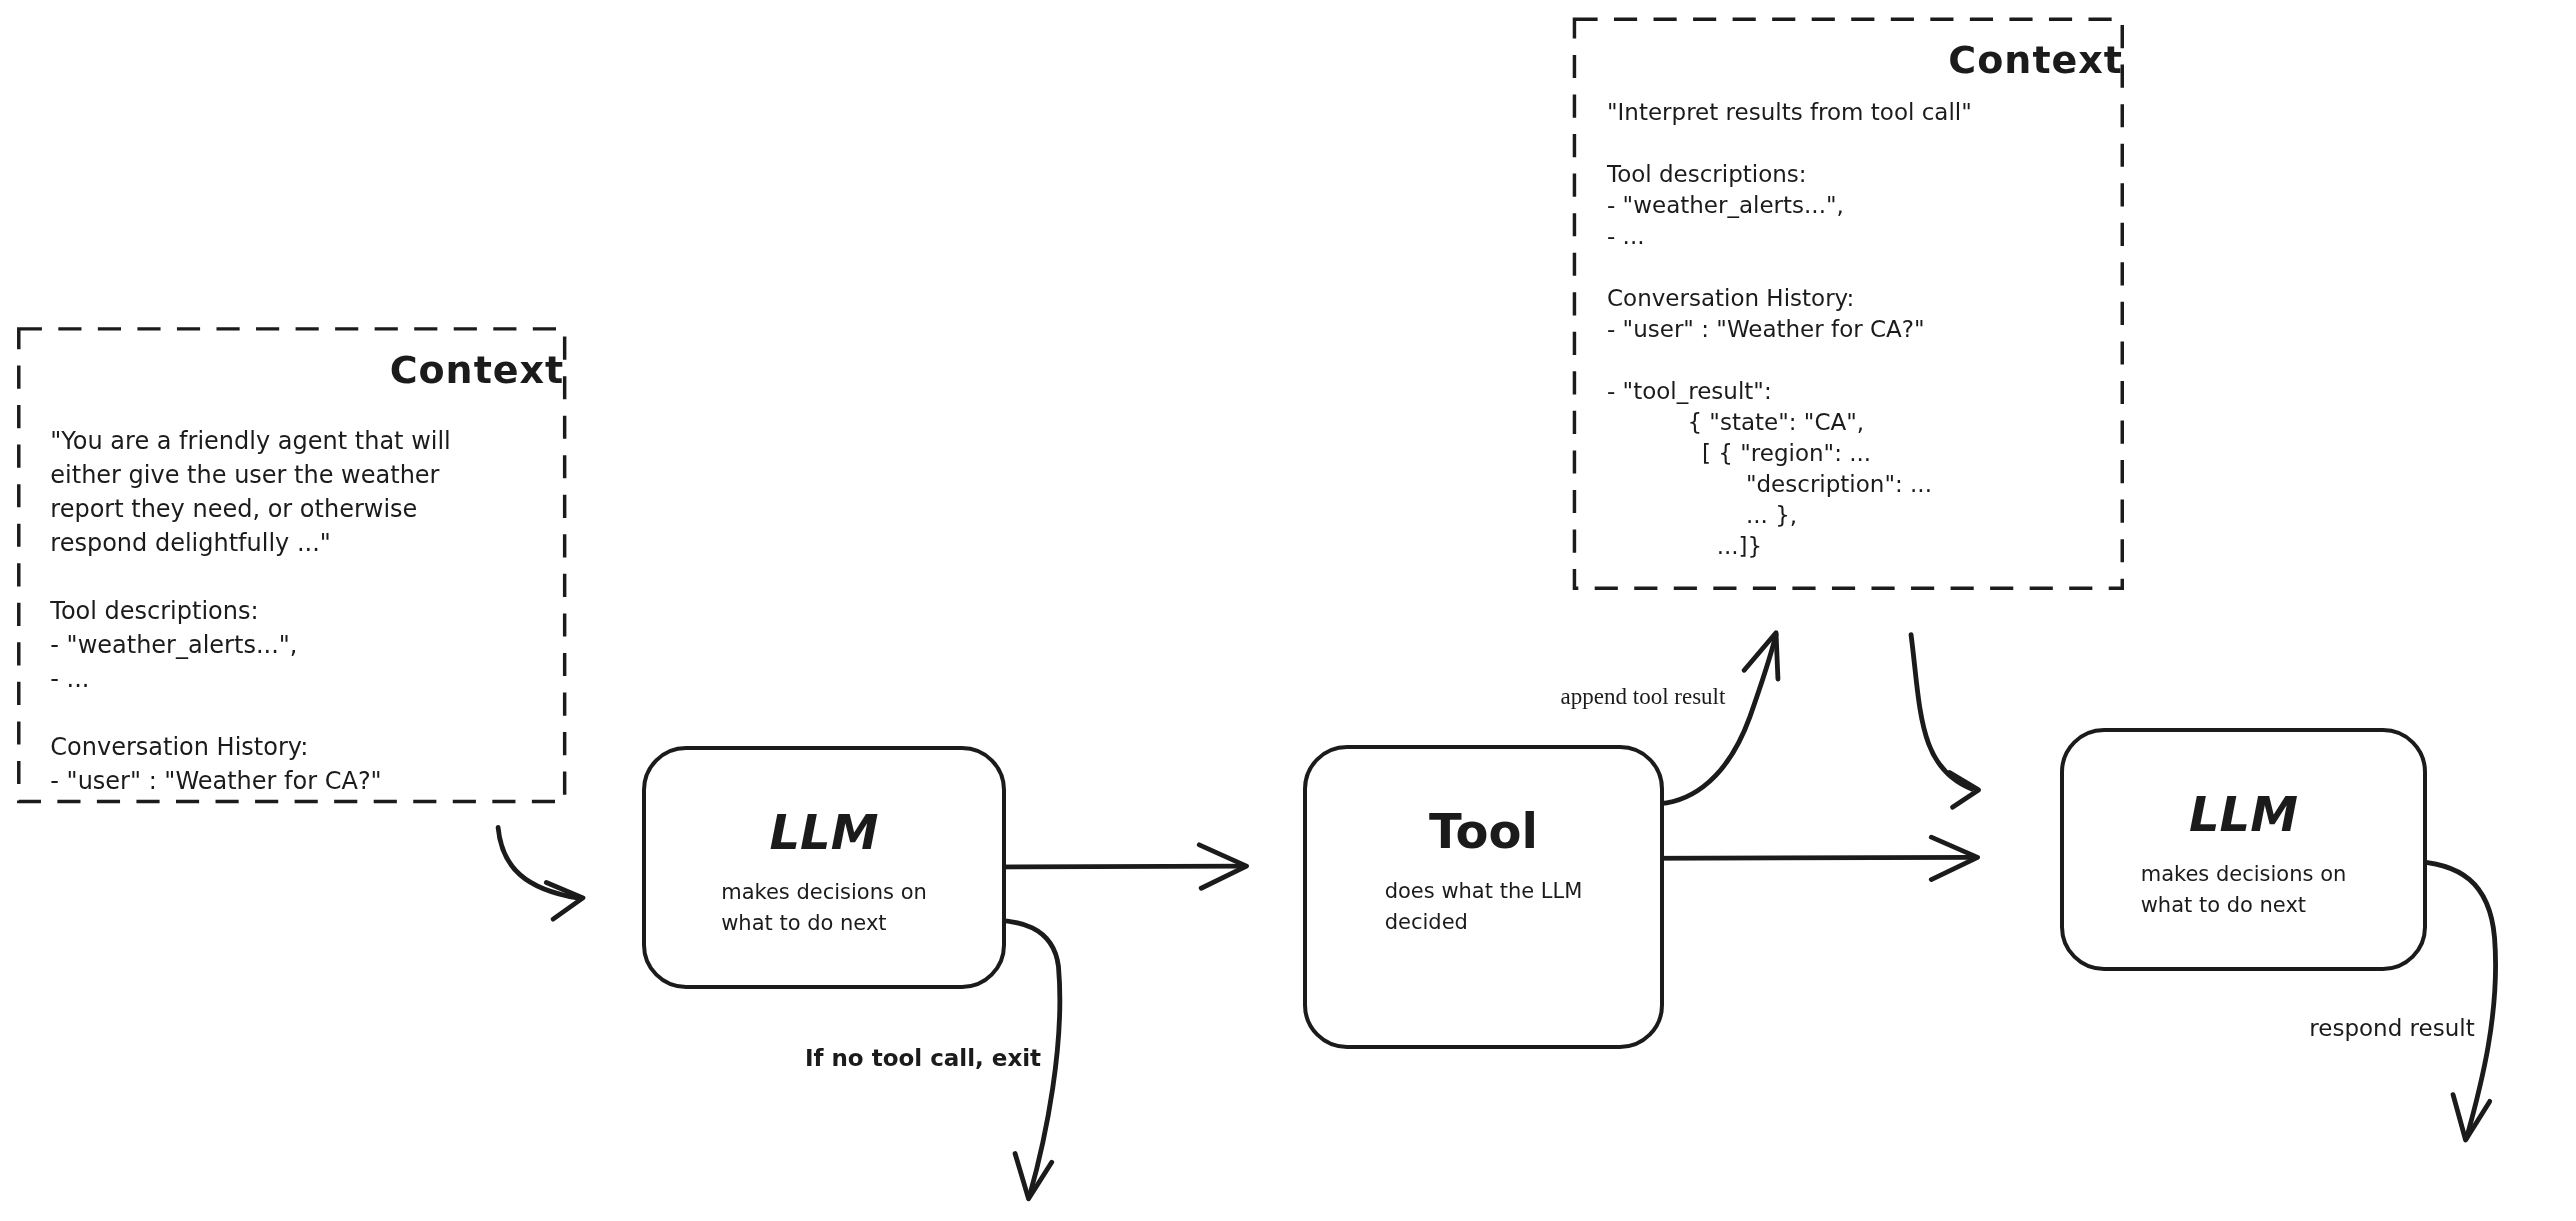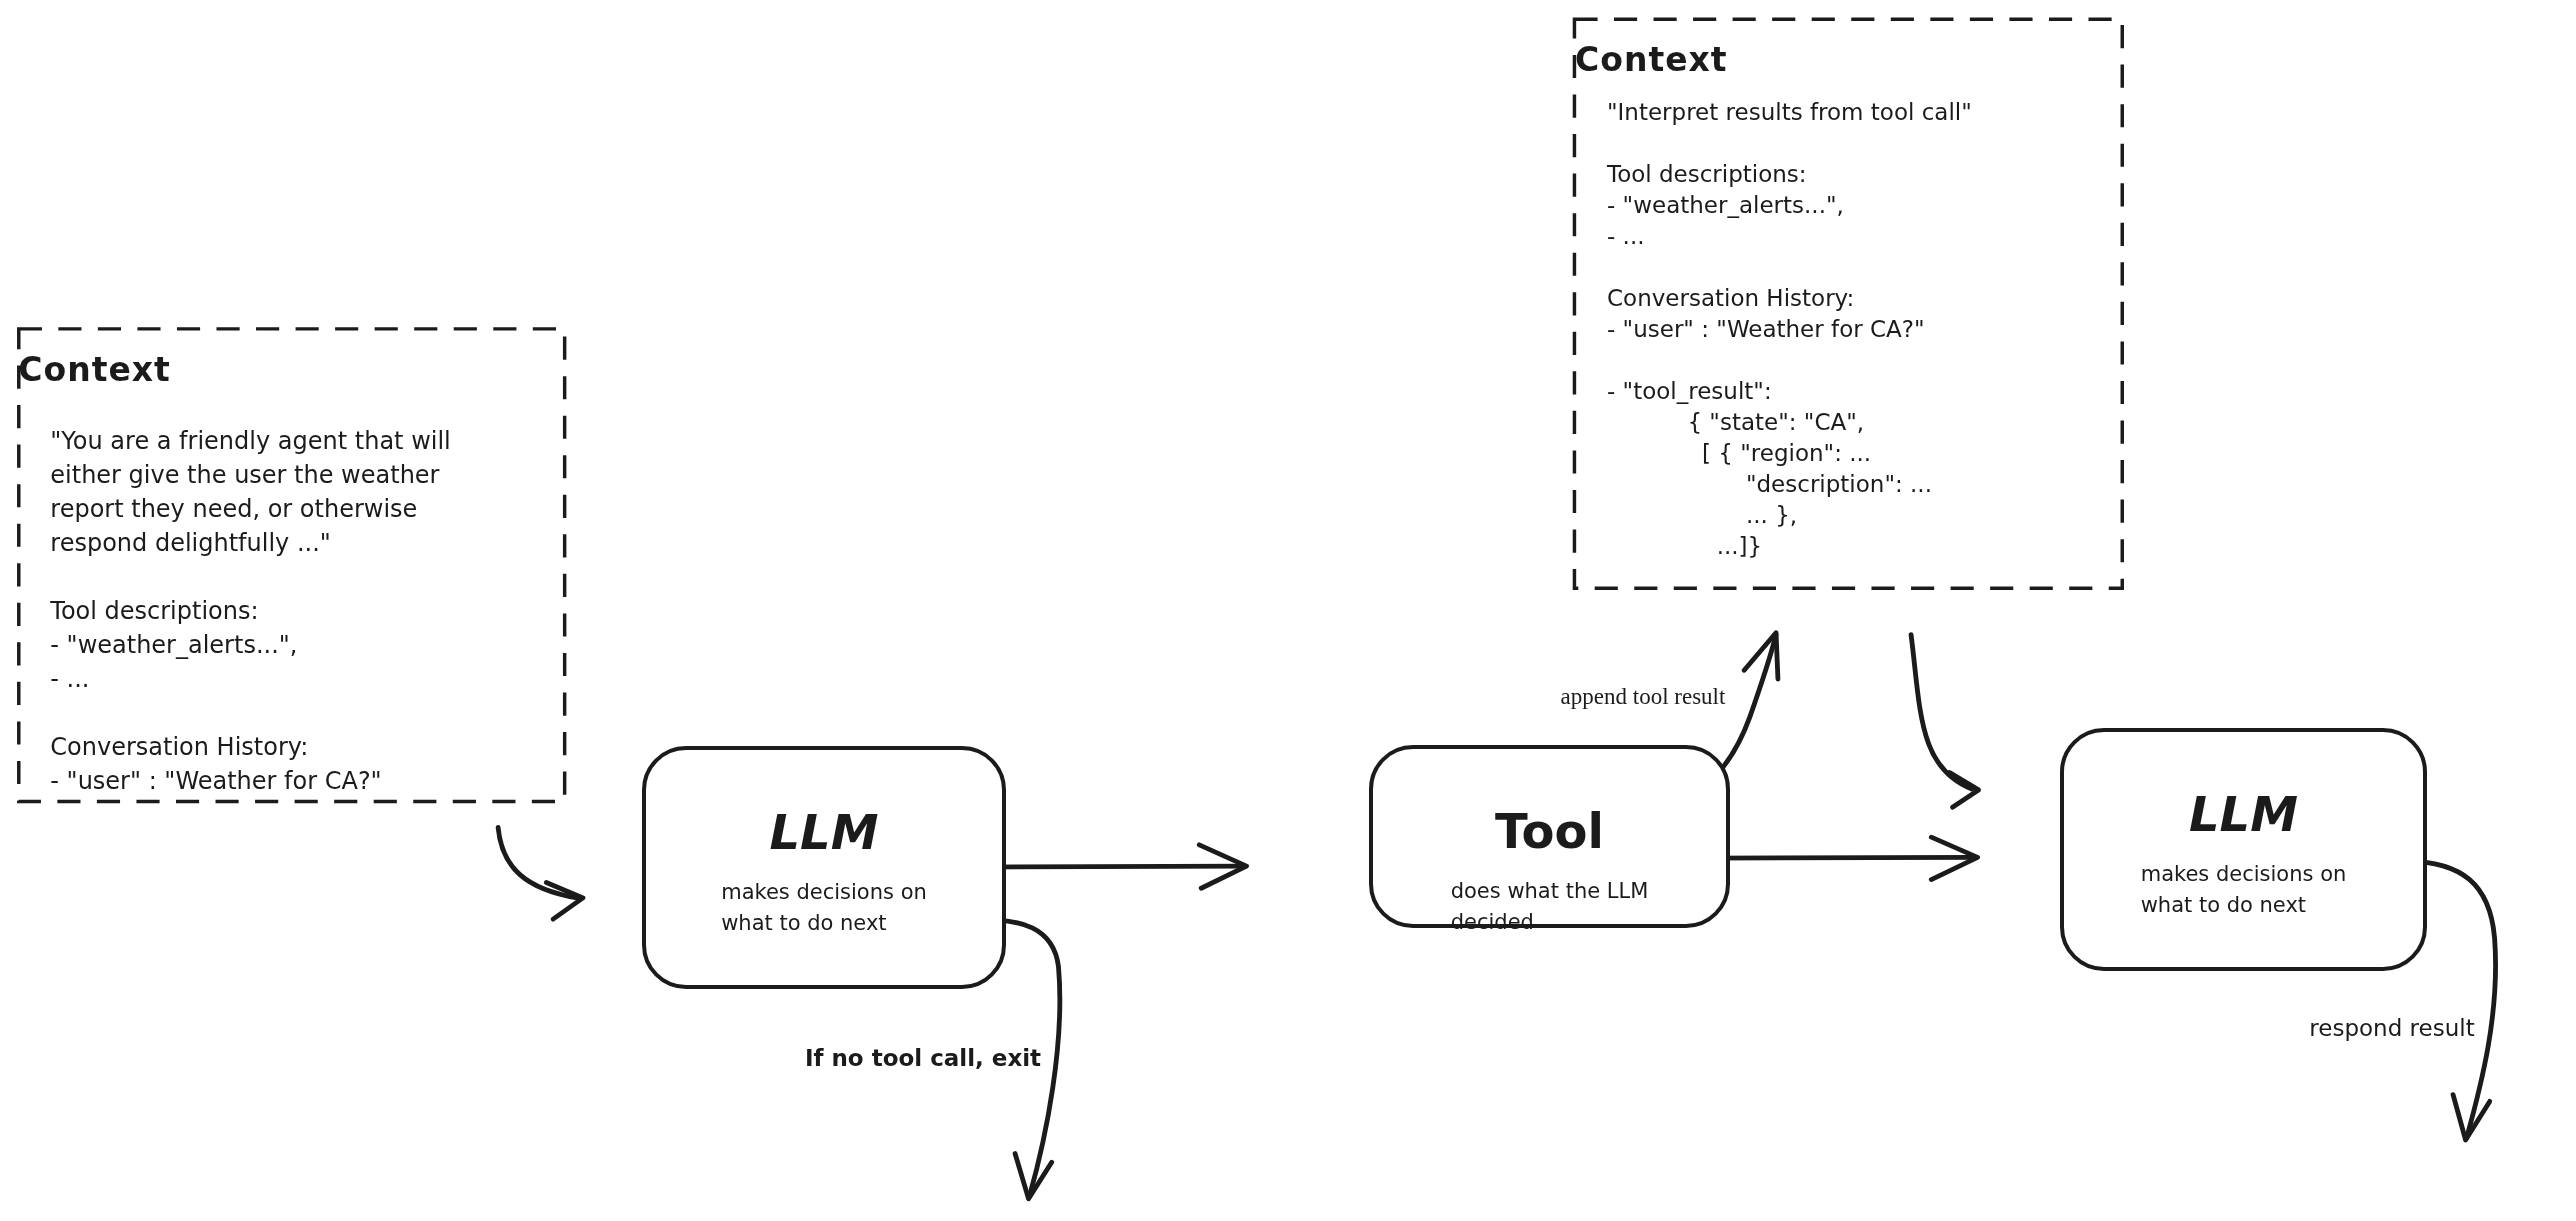--- a/index.html
+++ b/index.html
@@ -27,22 +27,22 @@
     fill: none;
     stroke: #1b1b1b;
     stroke-width: 5;
     stroke-linecap: round;
     stroke-linejoin: round;
   }
   .ctx-box { position: absolute; }
   #ctx-left  { left: 18.3px;  top: 329px; width: 546px; height: 473px; }
   #ctx-right { left: 1575px; top: 19.3px; width: 548px; height: 569px; }
   .ctx-title {
-    text-align: left;
-    font-size: 33px;
+    text-align: right;
+    font-size: 38px;
     font-weight: 700;
     letter-spacing: 1px;
     padding-top: 11.6px;
     line-height: 58px;
   }
   .ctx-body {
     white-space: pre-wrap;
     font-size: 23px;
     line-height: 32px;
     padding-left: 32px;
@@ -58,21 +58,21 @@
     border-radius: 44px;
     background: #ffffff;
     box-sizing: border-box;
     display: flex;
     flex-direction: column;
     align-items: center;
     padding-top: 54px;
     margin-left: 46px;
   }
   #node-llm1 { left: 596px;  top: 746px; width: 364px; height: 243px; }
-  #node-tool { left: 1323px; top: 745px; width: 361px; height: 183px; }
+  #node-tool { left: 1257px; top: 745px; width: 361px; height: 304px; }
   #node-llm2 { left: 2014px; top: 728px; width: 367px; height: 243px; }
   .node-title {
     font-size: 48px;
     font-weight: 600;
     line-height: 56px;
   }
   .node-title.italic { font-style: italic; }
   .node-sub {
     margin-top: 17.4px;
     font-size: 21px;

